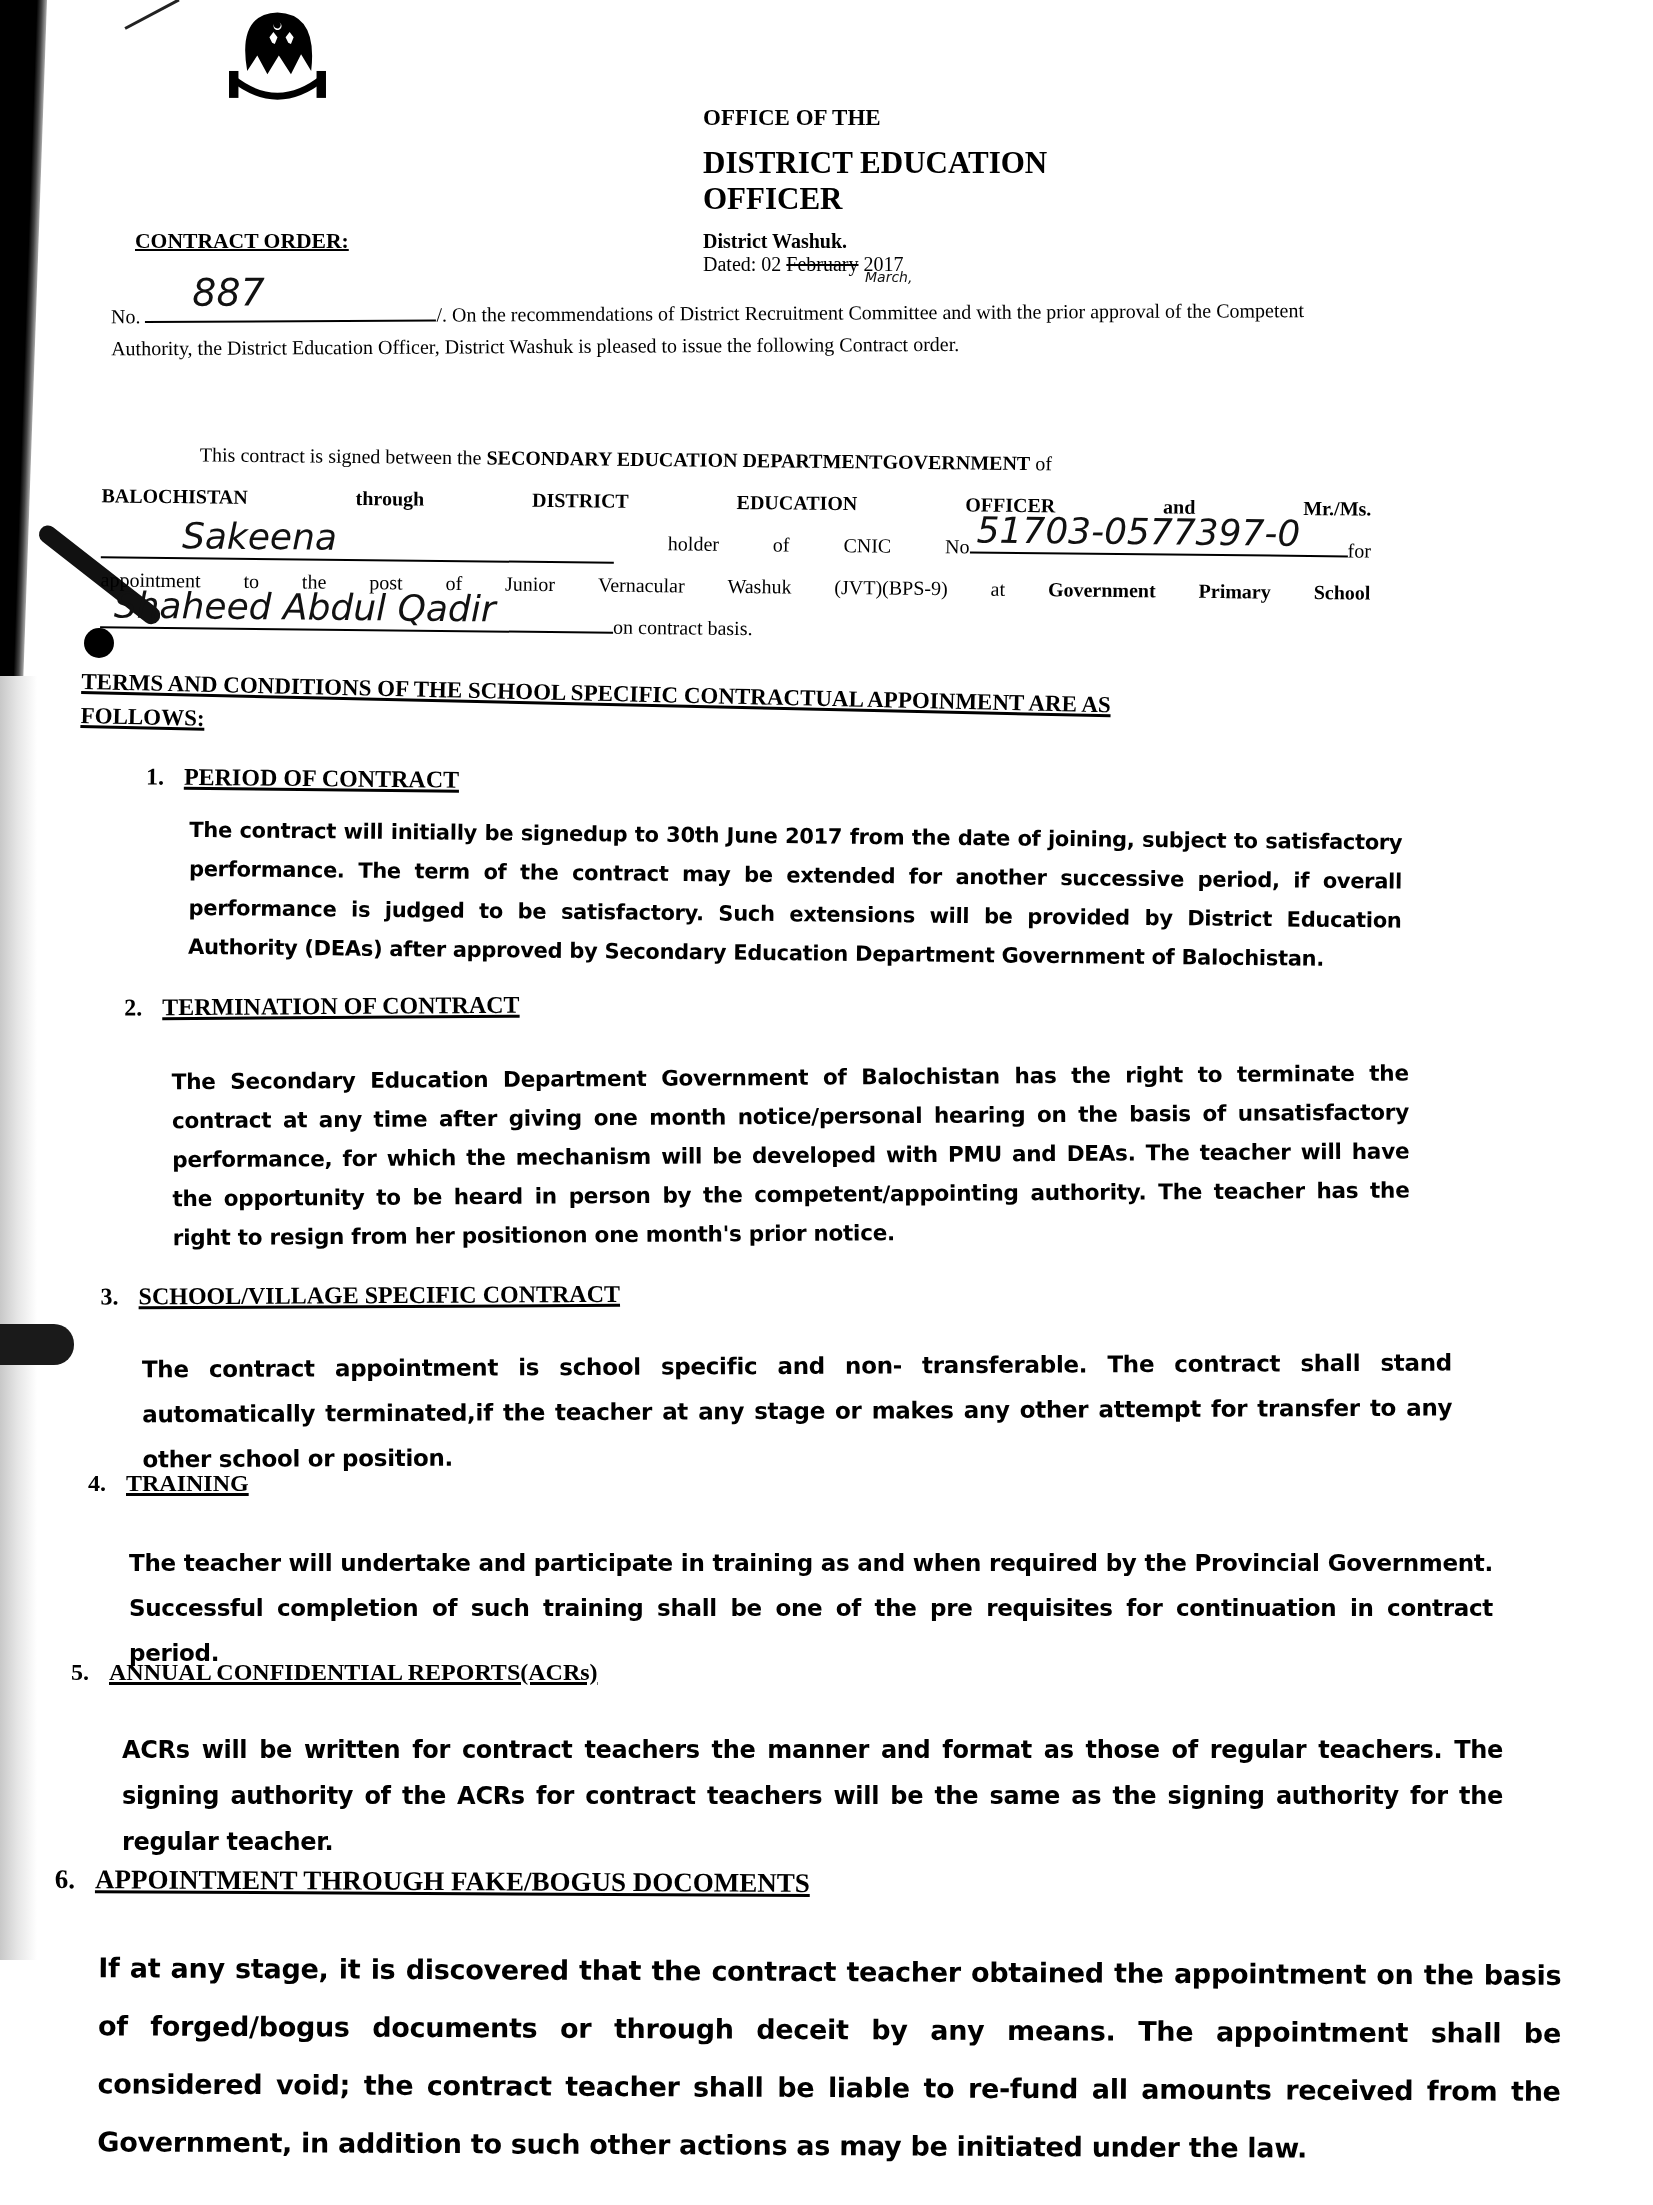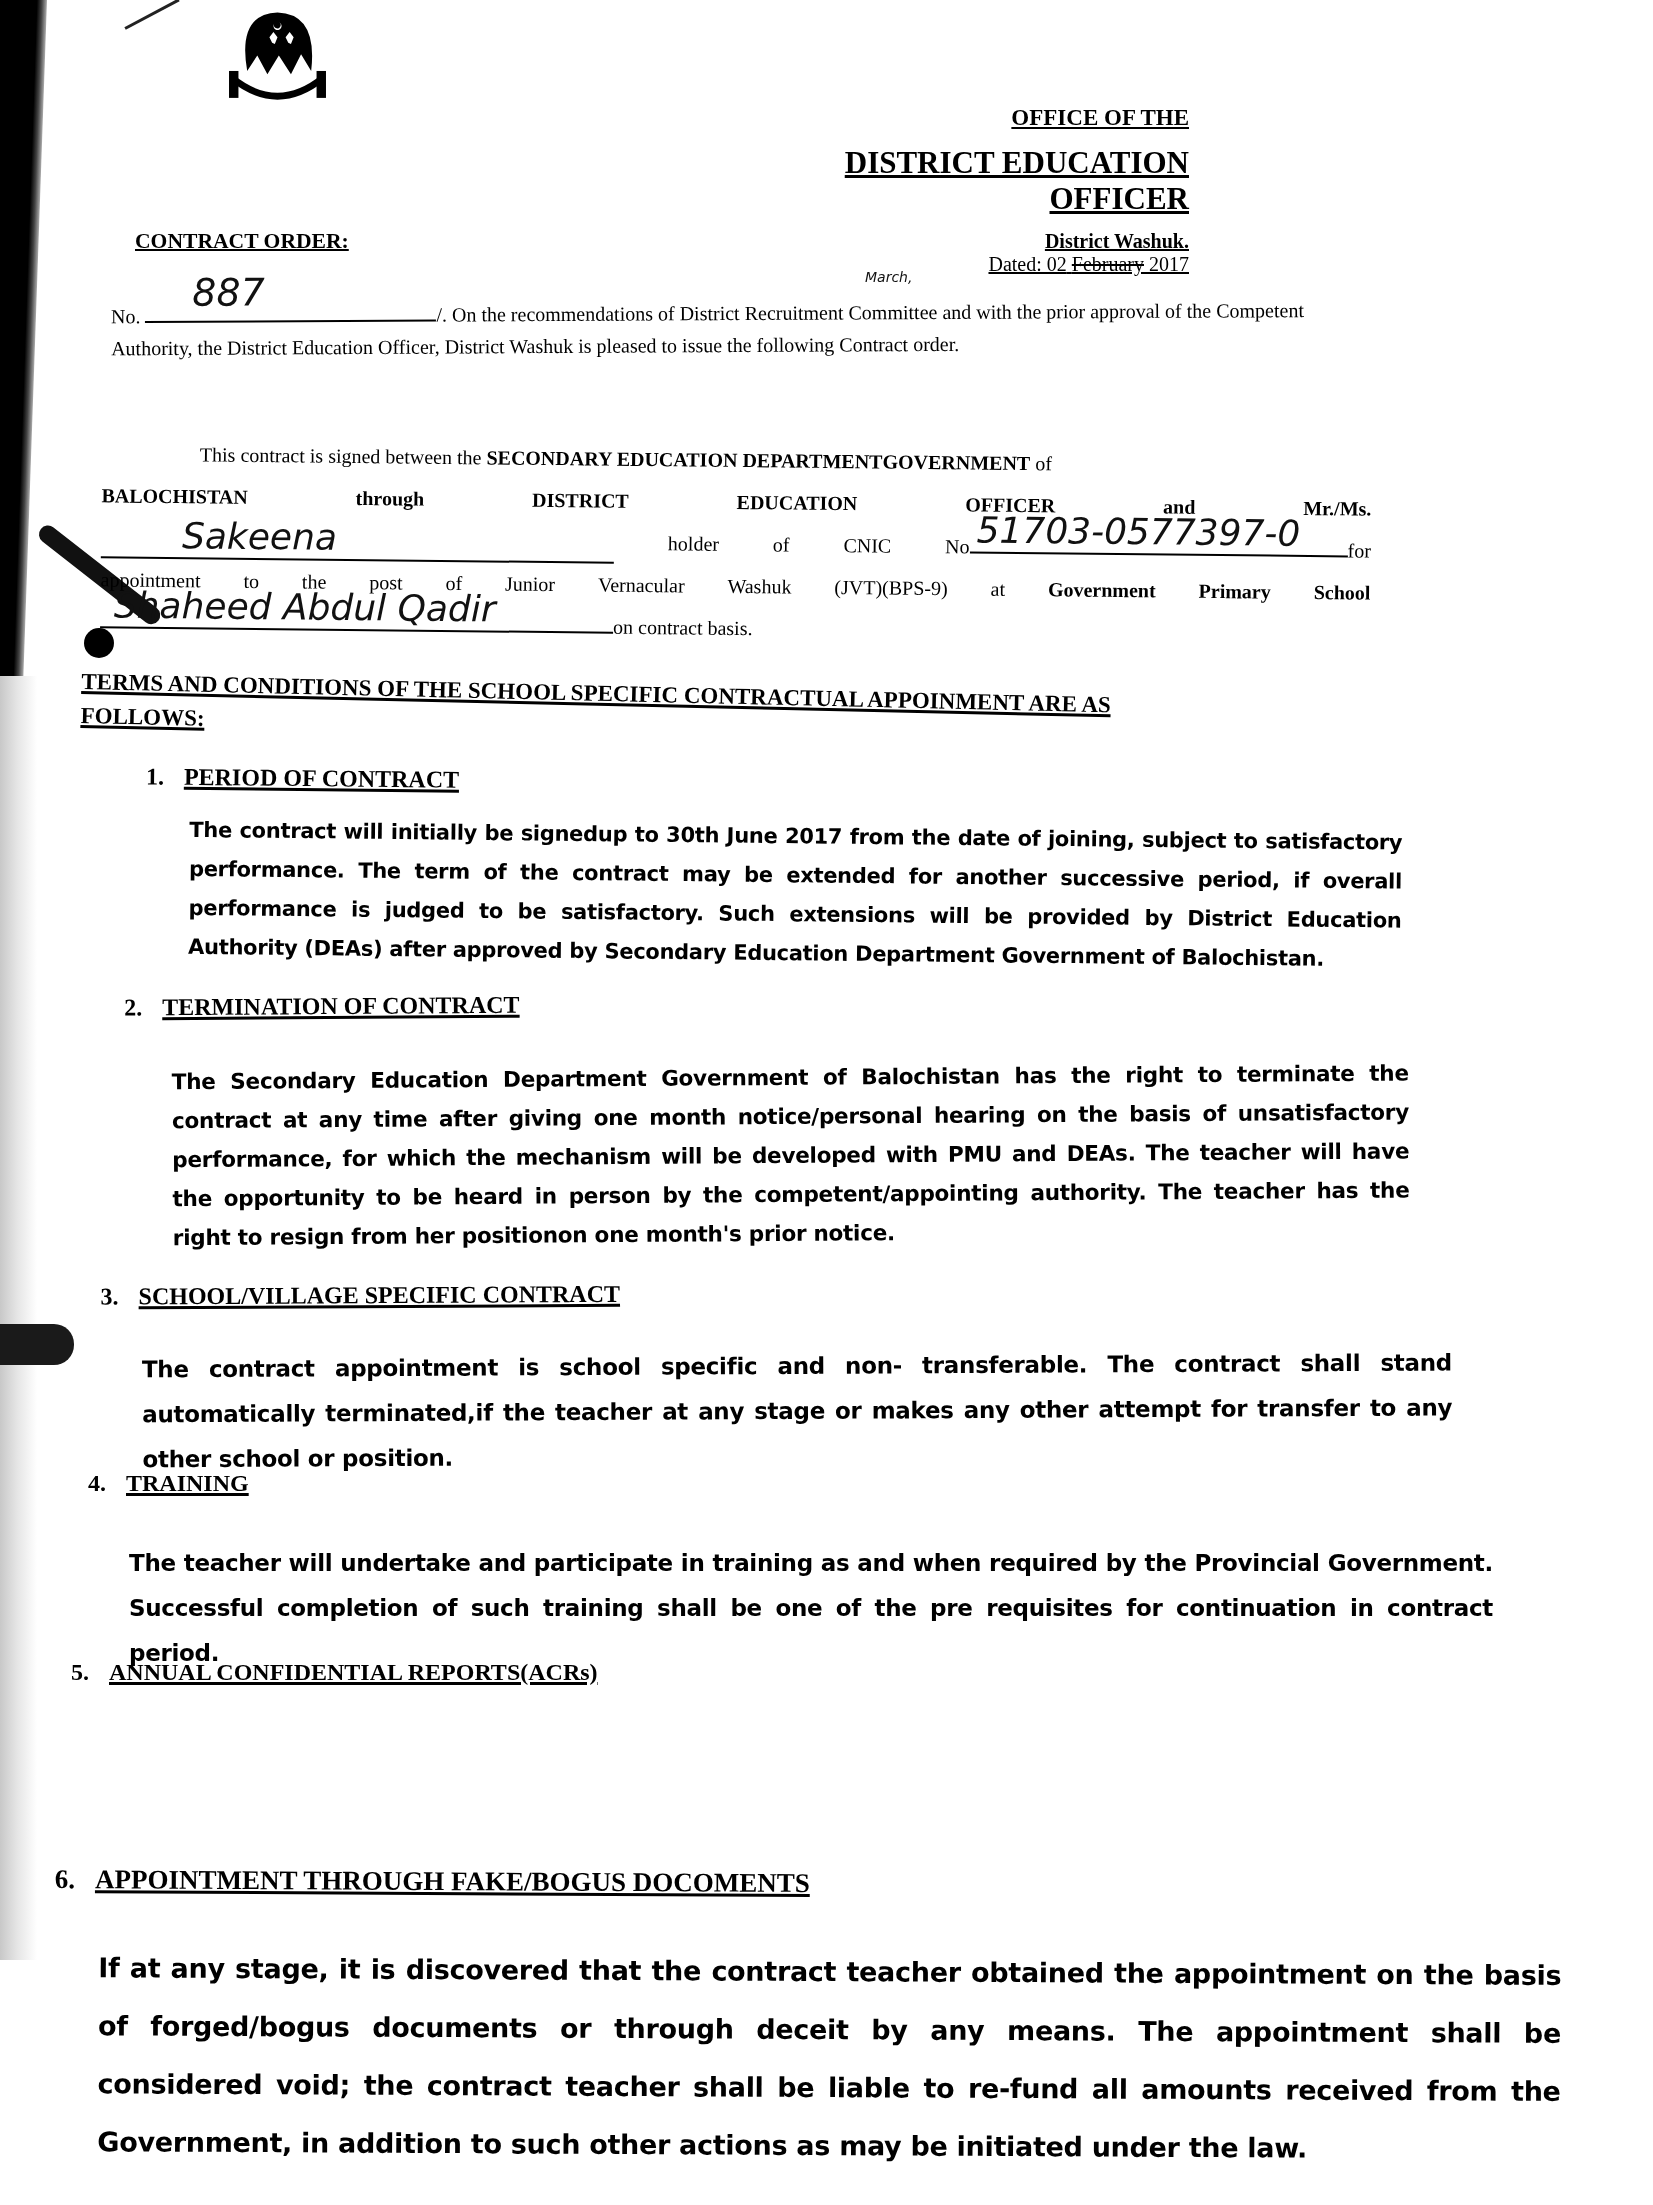--- a/index.html
+++ b/index.html
@@ -17,21 +17,21 @@
     position: absolute; left: 0; top: 676px; width: 41px; height: 1284px;
     background: linear-gradient(90deg, #c8c8c8 0, #e5e5e5 17px, #fff 37px);
   }
   .pin1 { position:absolute; left:41px; top:520px; width:149px; height:17.6px; background:#111; border-radius:9.5px; transform: rotate(38deg); transform-origin:left center; }
   .pin1-head { position:absolute; left:84px; top:628px; width:30px; height:30px; background:#000; border-radius:50%; }
   .pin2 { position:absolute; left:0; top:1324px; width:74px; height:41px; background:#1a1a1a; border-radius:0 20px 20px 0; }
   .check-mark { position:absolute; left:125px; top:0; width:61px; height:2.7px; background:#222; transform: rotate(-28deg); transform-origin:left; top:27px; }
 
   .emblem { position:absolute; left:203px; top:6.8px; width:149px; height:101px; }
 
-  .header { position:absolute; left:703px; top:105px; width:486px; text-align:right; font-weight:bold;text-decoration:underline; }
+  .header { position:absolute; left:703px; top:105px; width:486px; text-align:left; font-weight:bold; }
   .header .l1 { font-size:23px; margin-top:0; }
   .header .l2 { font-size:31px; margin-top:13.5px; }
   .header .l3 { font-size:20px; margin-top:13.5px; }
   .header .l4 { font-size:20px; margin-top:0; font-weight:normal; }
   .strike { text-decoration: line-through; text-decoration-thickness: 2px; }
   .hand { font-family: "DejaVu Sans", sans-serif; font-style: italic; font-weight: normal; color:#111; }
   .march { position:absolute; left:865px; top:226px; font-size:14px;margin-top:43px; }
 
   .contract-order { position:absolute; left:135px; top:229px; font-size:21.6px; font-weight:bold; text-decoration: underline; text-decoration-thickness:2px; }
 
@@ -184,20 +184,21 @@
       <span class="title">TRAINING</span>
     </div>
   <div class="sec-body">The teacher will undertake and participate in training as and when required by the Provincial Government. Successful completion of such training shall be one of the pre requisites for continuation in contract period.</div>
 </div>
 
 <div class="section" id="s5">
   <div class="sec-head">
       <span>5.</span>
       <span class="title">ANNUAL CONFIDENTIAL REPORTS(ACRs)</span>
     </div>
+  <div class="sec-body">ACRs will be written for contract teachers the manner and format as those of regular teachers. The signing authority of the ACRs for contract teachers will be the same as the signing authority for the regular teacher.</div>
 </div>
 
 <div class="section" id="s6">
   <div class="sec-head">
       <span>6.</span>
       <span class="title">APPOINTMENT THROUGH FAKE/BOGUS DOCOMENTS</span>
     </div>
   <div class="sec-body">If at any stage, it is discovered that the contract teacher obtained the appointment on the basis of forged/bogus documents or through deceit by any means. The appointment shall be considered void; the contract teacher shall be liable to re-fund all amounts received from the Government, in addition to such other actions as may be initiated under the law.</div>
 </div>
 

